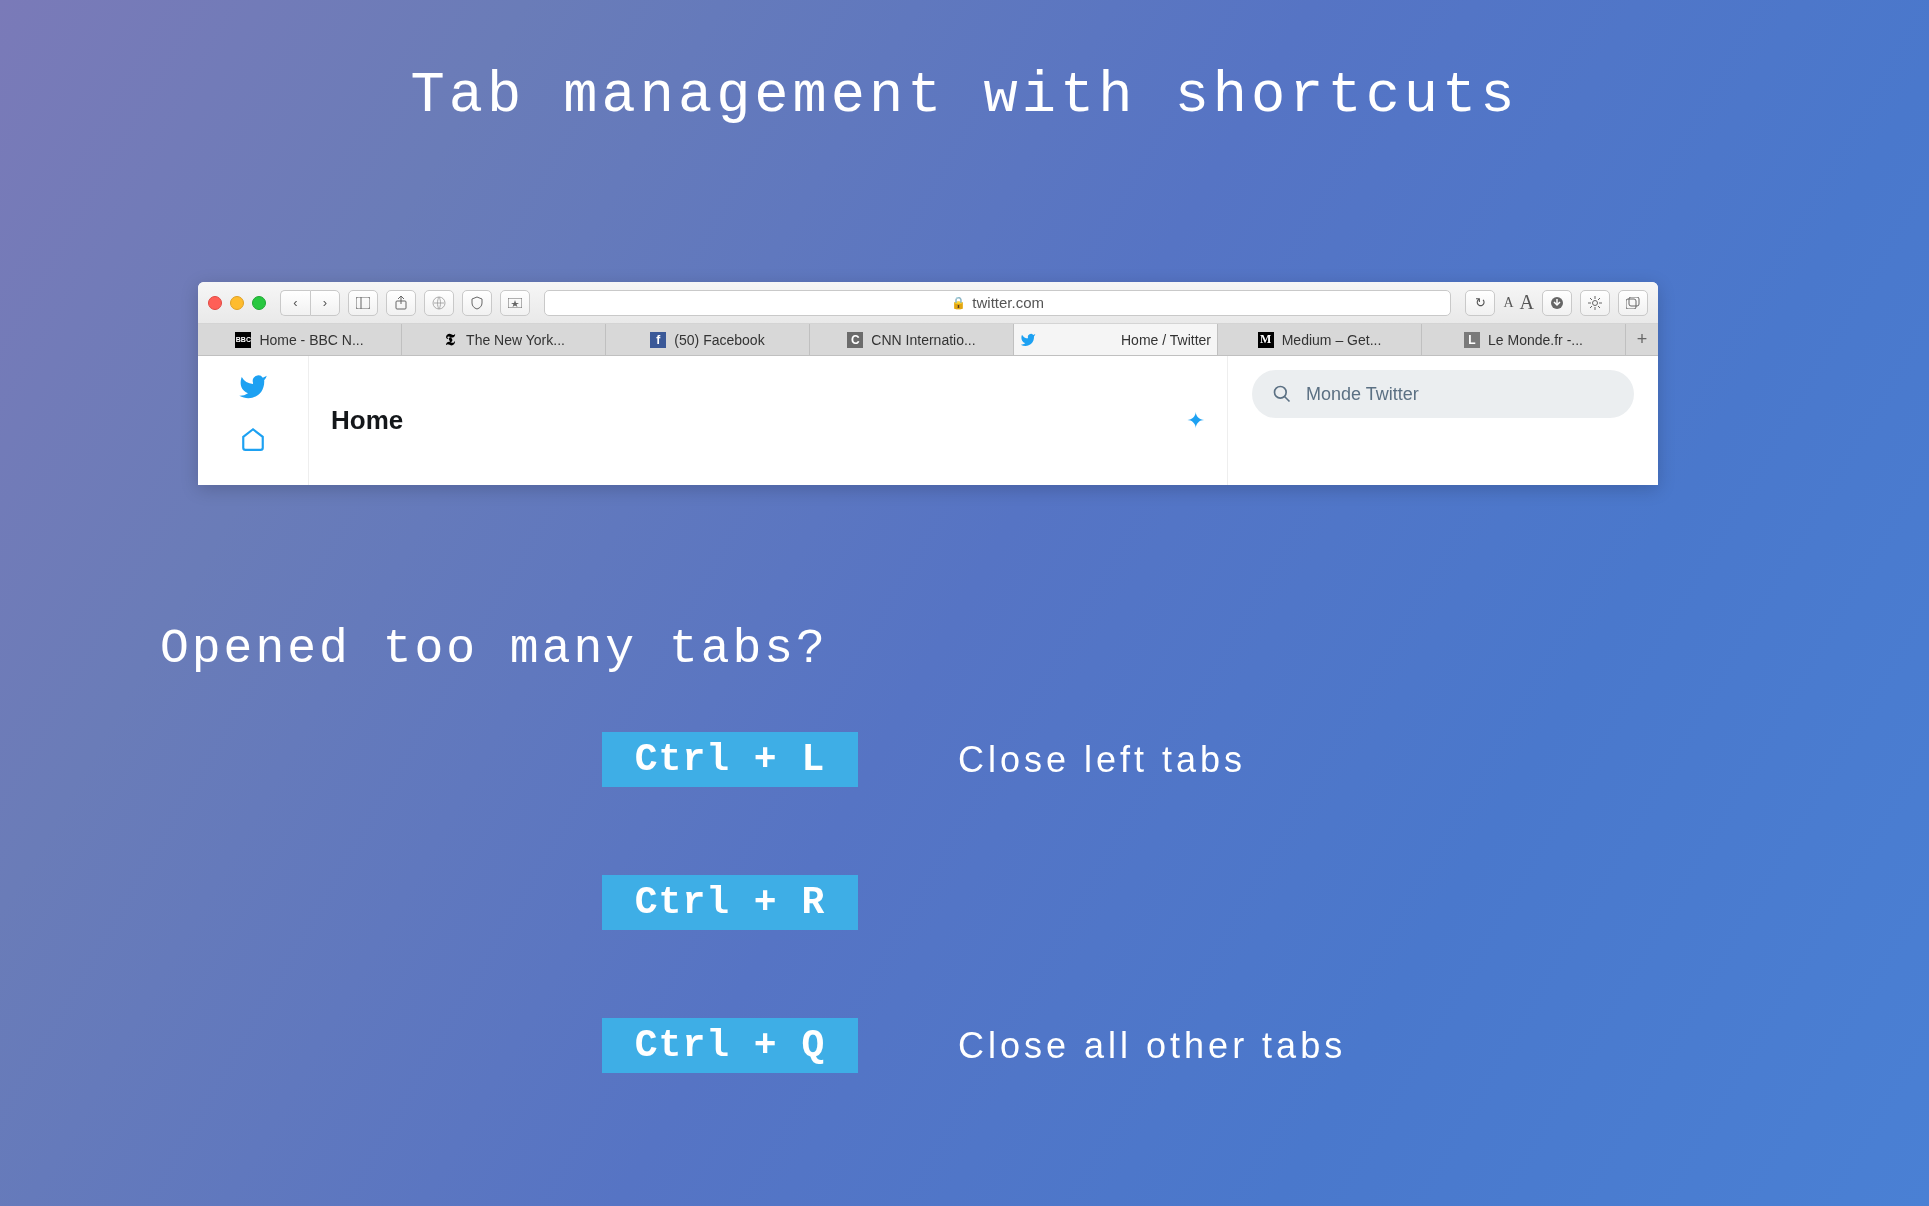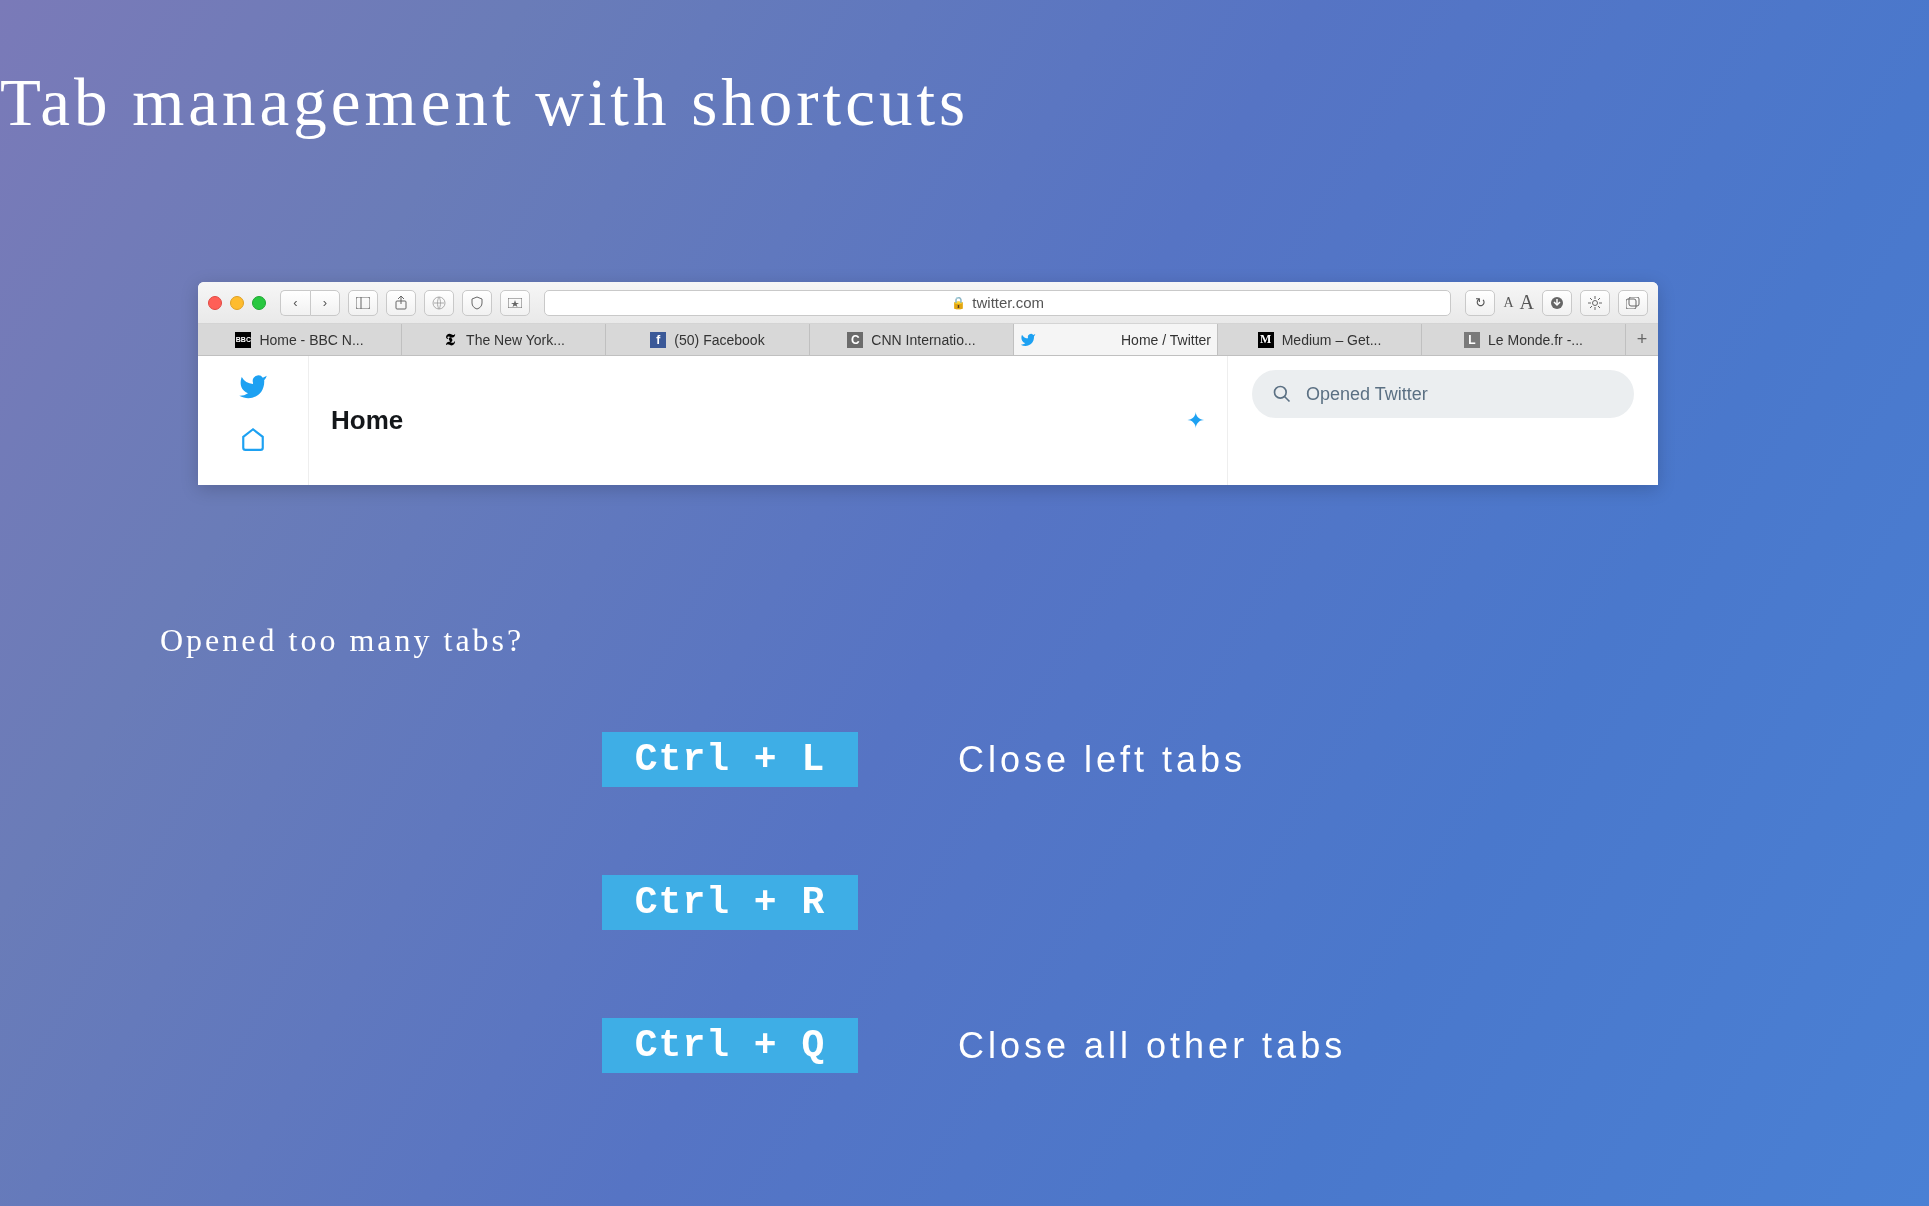--- a/index.html
+++ b/index.html
@@ -10,25 +10,26 @@
     font-family: -apple-system, BlinkMacSystemFont, "Segoe UI", Helvetica, Arial, sans-serif;
     position: relative;
     overflow: hidden;
   }
 
   .title {
     position: absolute;
     top: 64px;
     left: 0;
     right: 0;
+    text-align: center;
     color: #ffffff;
-    font-size: 67px;
+    font-size: 57px;
     font-weight: 400;
     letter-spacing: 4px;
-    font-family: Liberation Serif, serif;
+    font-family: Liberation Mono, monospace;
   }
 
   
   .browser {
     position: absolute;
     left: 198px;
     top: 282px;
     width: 1460px;
     height: 203px;
     background: #ffffff;
@@ -159,23 +160,23 @@
     padding:0 20px; gap:14px;
     color:#5b7083; font-size:18px;
   }
 
   
   .subtitle {
     position:absolute;
     left:160px;
     top:622px;
     color:#fff;
-    font-size:32px;
+    font-size:48px;
     letter-spacing:3px;
-    font-family:Liberation Serif, serif;
+    font-family:Liberation Mono, monospace;
   }
 
   .shortcuts {
     position:absolute;
     left:602px;
     top:732px;
     display:flex; flex-direction:column; gap:88px;
   }
   .row { display:flex; align-items:center; gap:100px; }
 
@@ -341,21 +342,21 @@
     <div class="maincol">
       <h2>Home</h2>
       <span class="sparkle">✦</span>
     </div>
     <div class="rightcol">
       <div class="search">
         <svg width="20" height="20" viewBox="0 0 24 24" fill="none" stroke="#5b7083" stroke-width="2">
             <circle cx="10" cy="10" r="7"></circle>
             <line x1="21" y1="21" x2="15" y2="15"></line>
           </svg>
-        <span>Opened Twitter</span>
+        <span>Monde Twitter</span>
       </div>
     </div>
   </div>
 </div>
 
 <div class="subtitle">Opened too many tabs?</div>
 
 <div class="shortcuts">
   <div class="row">
     <div class="key">Ctrl + L</div>

